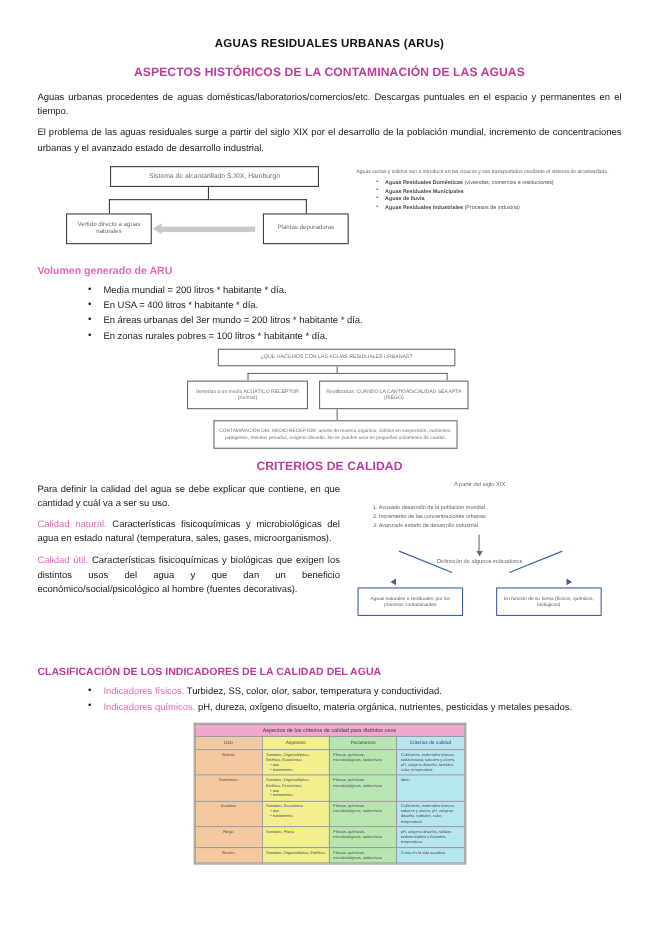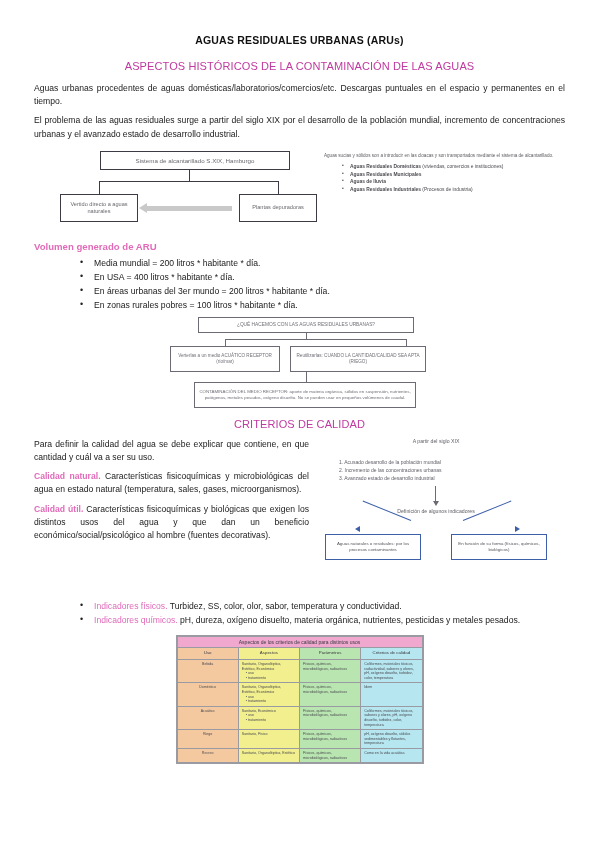--- a/index.html
+++ b/index.html
@@ -12,35 +12,35 @@
     overflow:hidden;
   }
   .page { position:relative; width:599px; height:848px; padding:22px 34px 0 34px; }
 
   
   .doc-title {
     text-align:center; font-weight:bold; font-size:10.5px;
     letter-spacing:.2px; color:#111; margin:12px 0 0 0;
   }
   .h-center {
-    text-align:center; font-weight:normal; font-size:11px;
+    text-align:center; font-weight:bold; font-size:11px;
     color:#c0399f; margin:14px 0 10px 0; letter-spacing:.1px;
   }
   .h-center.criterios { margin:10px 0 8px 0; }
   .h-left {
     font-weight:bold; font-size:9.6px; color:#e06bb9; margin:10px 0 4px 0;
   }
   .h-left.dark { color:#c0399f; }
 
   
   p.body {
     font-size:8.6px; line-height:13.2px; text-align:justify;
     margin:6px 0; color:#1a1a1a;
   }
-  .lead { color:#e06bb9; font-weight:bold; }
+  .lead { color:#e06bb9; font-weight:normal; }
 
   ul.bullets { margin:3px 0 3px 0; padding:0 0 0 46px; list-style:none; }
   ul.bullets li {
     font-size:8.6px; line-height:14px; position:relative; padding-left:14px;
   }
   ul.bullets li::before {
     content:"•"; position:absolute; left:0; top:-1px; font-size:9px; color:#222;
   }
   .ind-name { color:#e06bb9; font-weight:normal; }
 
@@ -227,20 +227,21 @@
       <div class="d3-t" id="d3-def">Definición de algunos indicadores</div>
       <div class="d3-diag" id="d3-dl"></div>
       <div class="d3-diag" id="d3-dr"></div>
       <div class="d3-arrowhead" id="d3-ahl"></div>
       <div class="d3-arrowhead" id="d3-ahr"></div>
       <div class="d3-box" id="d3-bl">Aguas naturales o residuales: por los procesos contaminantes</div>
       <div class="d3-box" id="d3-br">En función de su forma (físicos, químicos, biológicos)</div>
     </div>
   </div>
 
+  <div class="h-left dark">CLASIFICACIÓN DE LOS INDICADORES DE LA CALIDAD DEL AGUA</div>
   <ul class="bullets">
     <li><span class="ind-name">Indicadores físicos.</span><span> Turbidez, SS, color, olor, sabor, temperatura y conductividad.</span></li>
     <li><span class="ind-name">Indicadores químicos.</span><span> pH, dureza, oxígeno disuelto, materia orgánica, nutrientes, pesticidas y metales pesados.</span></li>
   </ul>
 
   <div class="tbl-wrap">
     <table class="aspect">
       <tbody>
           <tr class="cap">
         <td colspan="4">Aspectos de los criterios de calidad para distintos usos</td>

